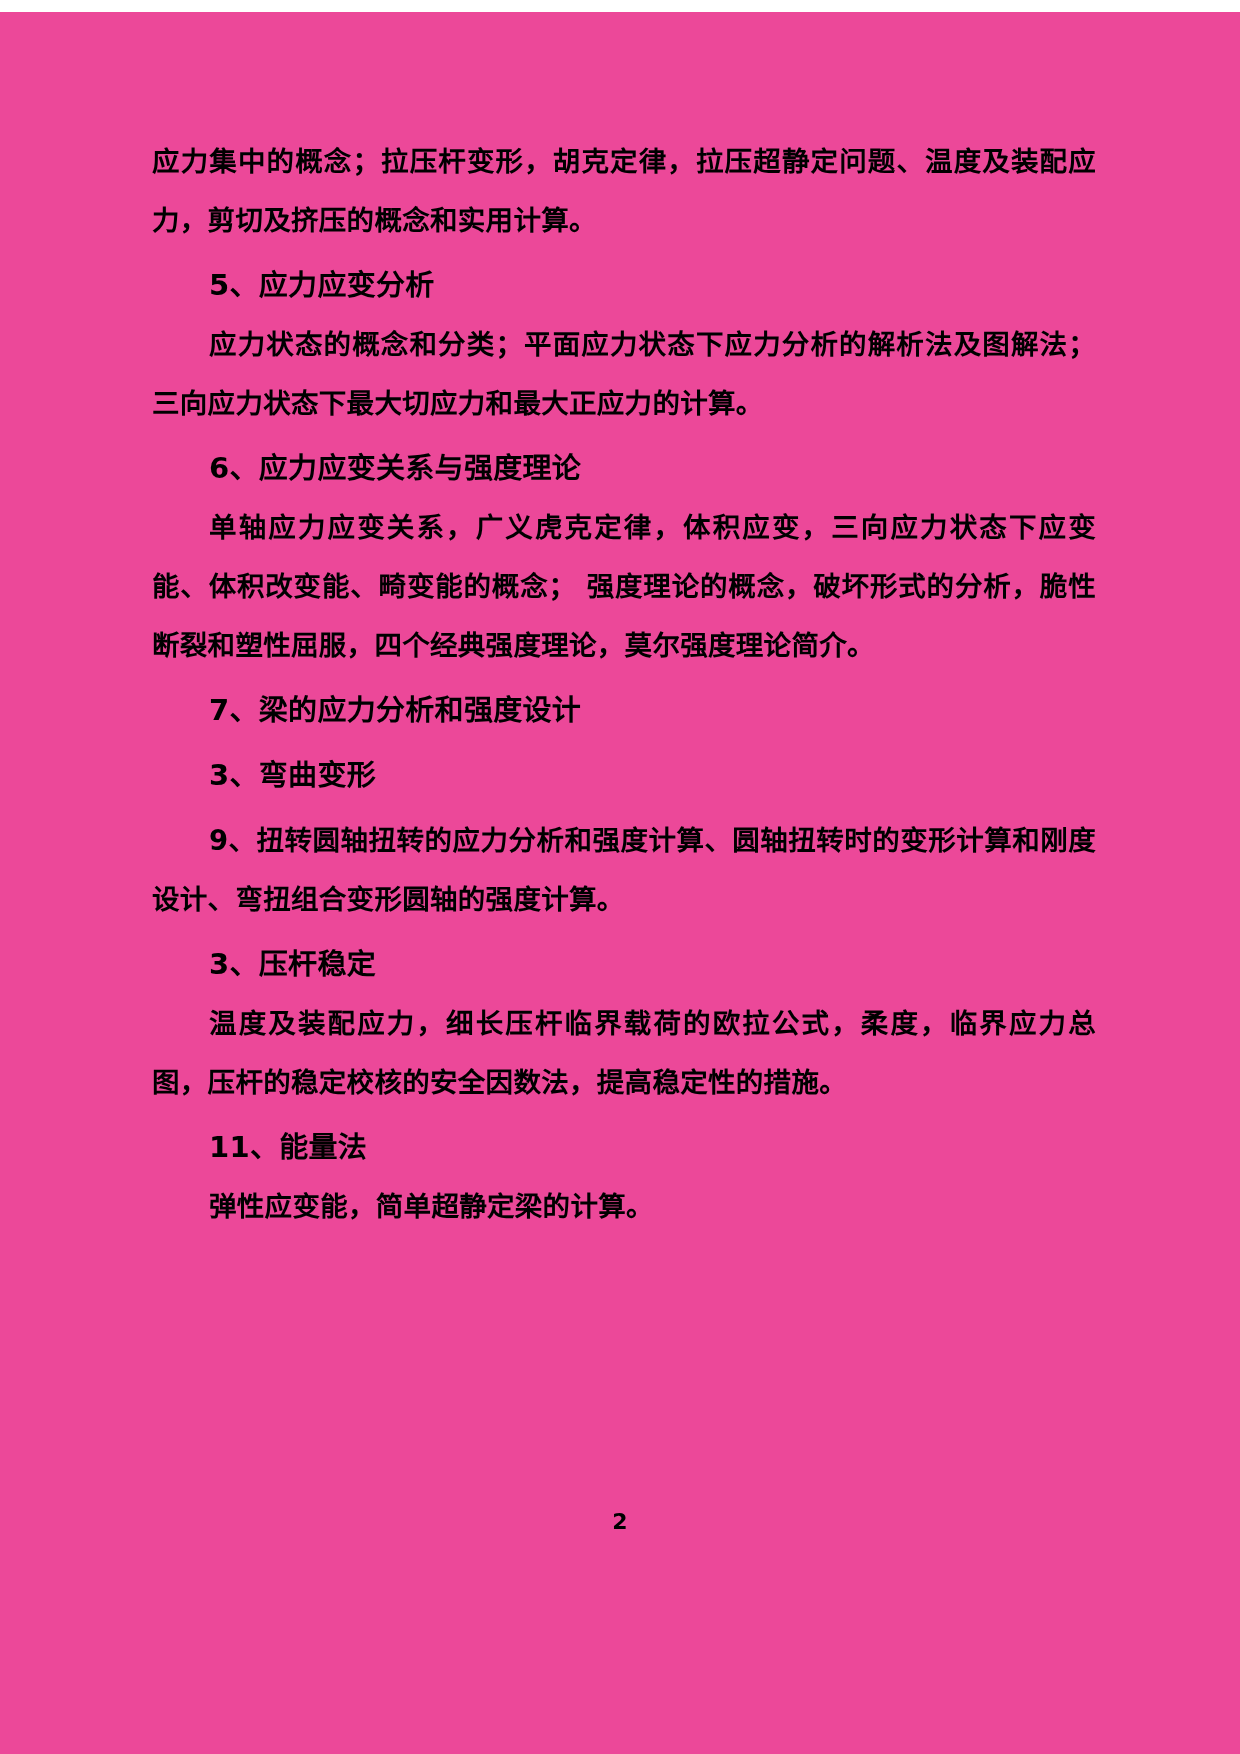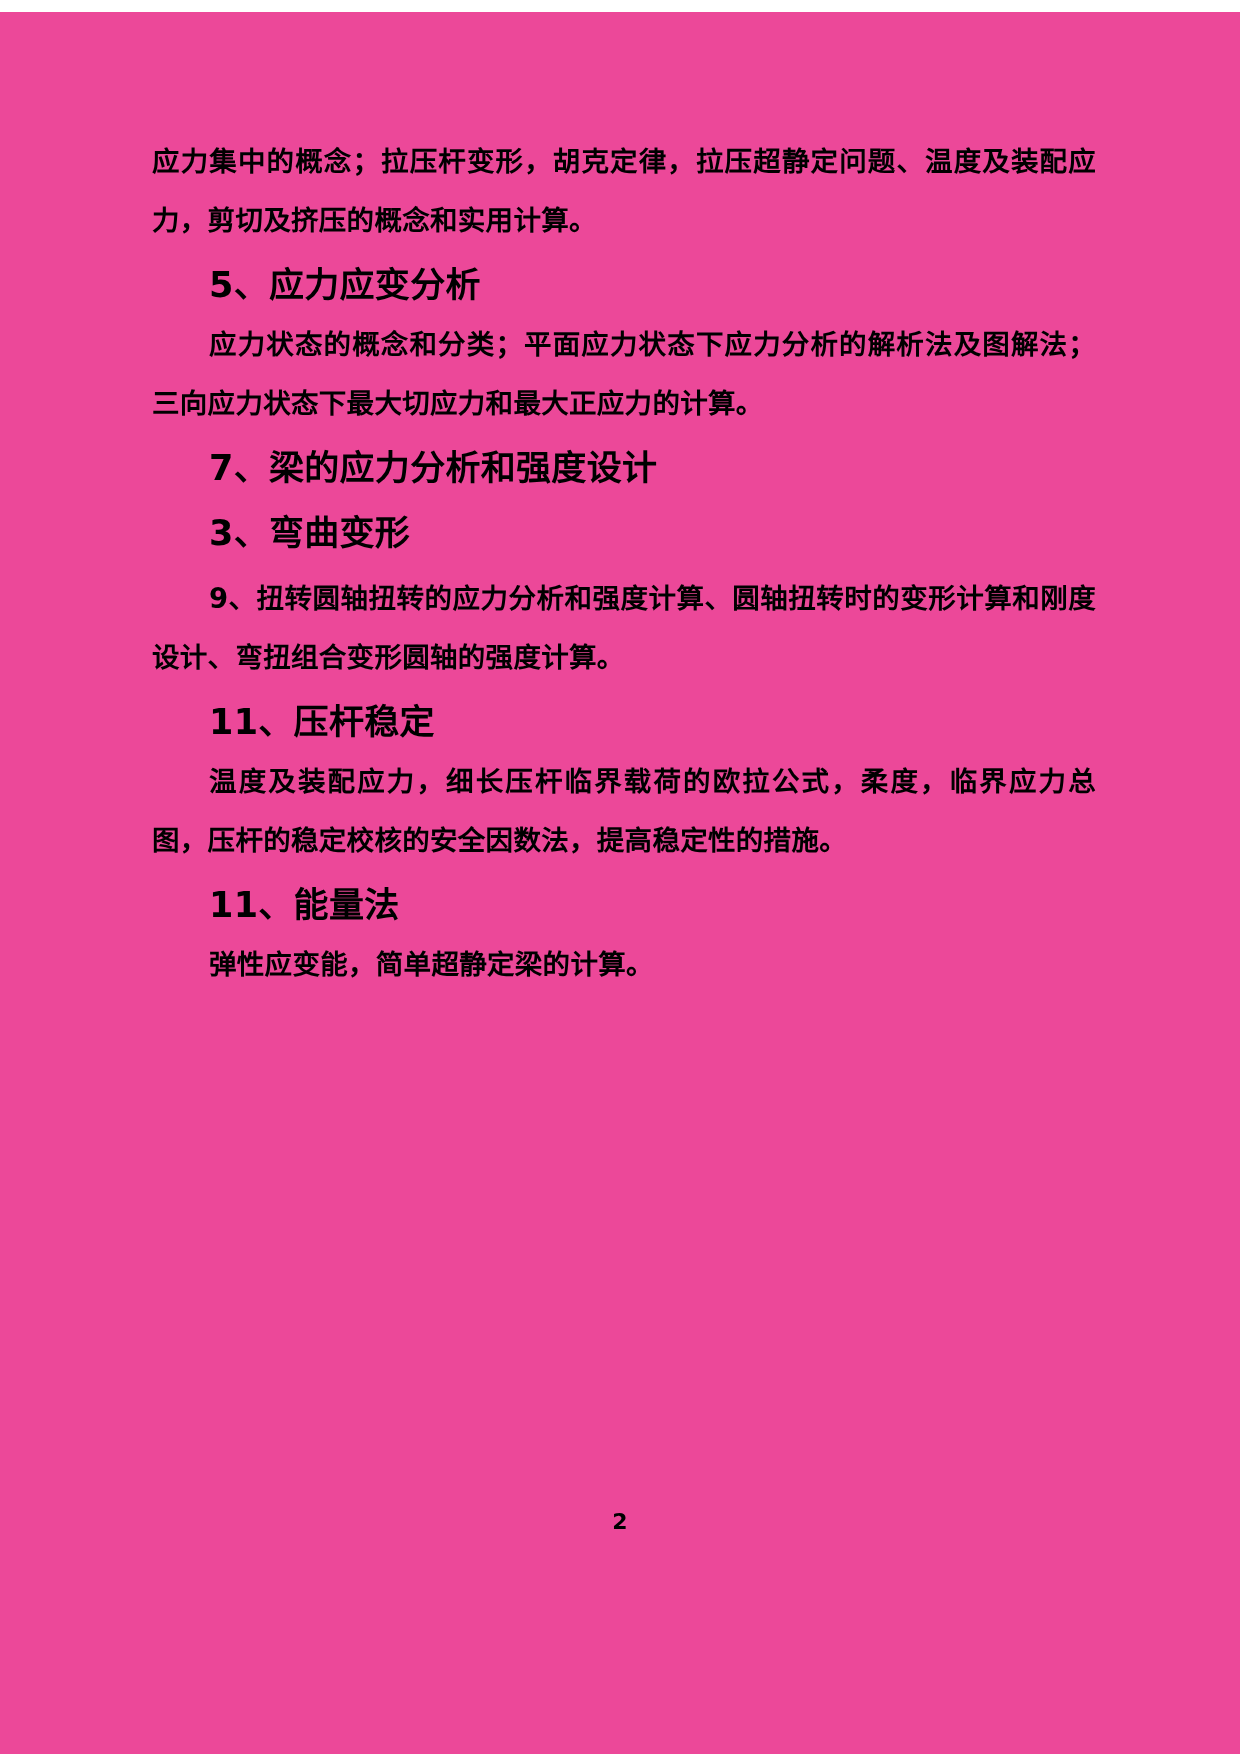--- a/index.html
+++ b/index.html
@@ -41,21 +41,21 @@
     white-space: pre-wrap;
   }
 
   
   .para.indent {
     text-indent: 57px;
   }
 
   
   .heading {
-    font-size: 35px;
+    font-size: 29px;
     font-weight: bold;
     line-height: 59px;
     letter-spacing: 0.3px;
     margin: 0;
     text-indent: 57px;
     white-space: pre-wrap;
   }
 
   .block {
     margin: 0 0 6px 0;
@@ -81,35 +81,39 @@
 
     <div class="block">
       <p class="para">应力集中的概念；拉压杆变形，胡克定律，拉压超静定问题、温度及装配应力，剪切及挤压的概念和实用计算。</p>
     </div>
 
     <div class="block">
       <p class="heading">5、应力应变分析</p>
       <p class="para indent">应力状态的概念和分类；平面应力状态下应力分析的解析法及图解法；三向应力状态下最大切应力和最大正应力的计算。</p>
     </div>
 
+    <div class="block">
+      <p class="heading">6、应力应变关系与强度理论</p>
+      <p class="para indent">单轴应力应变关系，广义虎克定律，体积应变，三向应力状态下应变能、体积改变能、畸变能的概念； 强度理论的概念，破坏形式的分析，脆性断裂和塑性屈服，四个经典强度理论，莫尔强度理论简介。</p>
+    </div>
 
     <div class="block">
       <p class="heading">7、梁的应力分析和强度设计</p>
     </div>
 
     <div class="block">
       <p class="heading">3、弯曲变形</p>
     </div>
 
     <div class="block">
       <p class="para indent">9、扭转圆轴扭转的应力分析和强度计算、圆轴扭转时的变形计算和刚度设计、弯扭组合变形圆轴的强度计算。</p>
     </div>
 
     <div class="block">
-      <p class="heading">11、压杆稳定</p>
+      <p class="heading">3、压杆稳定</p>
       <p class="para indent">温度及装配应力，细长压杆临界载荷的欧拉公式，柔度，临界应力总图，压杆的稳定校核的安全因数法，提高稳定性的措施。</p>
     </div>
 
     <div class="block">
       <p class="heading">11、能量法</p>
       <p class="para indent">弹性应变能，简单超静定梁的计算。</p>
     </div>
 
   </div>
 

